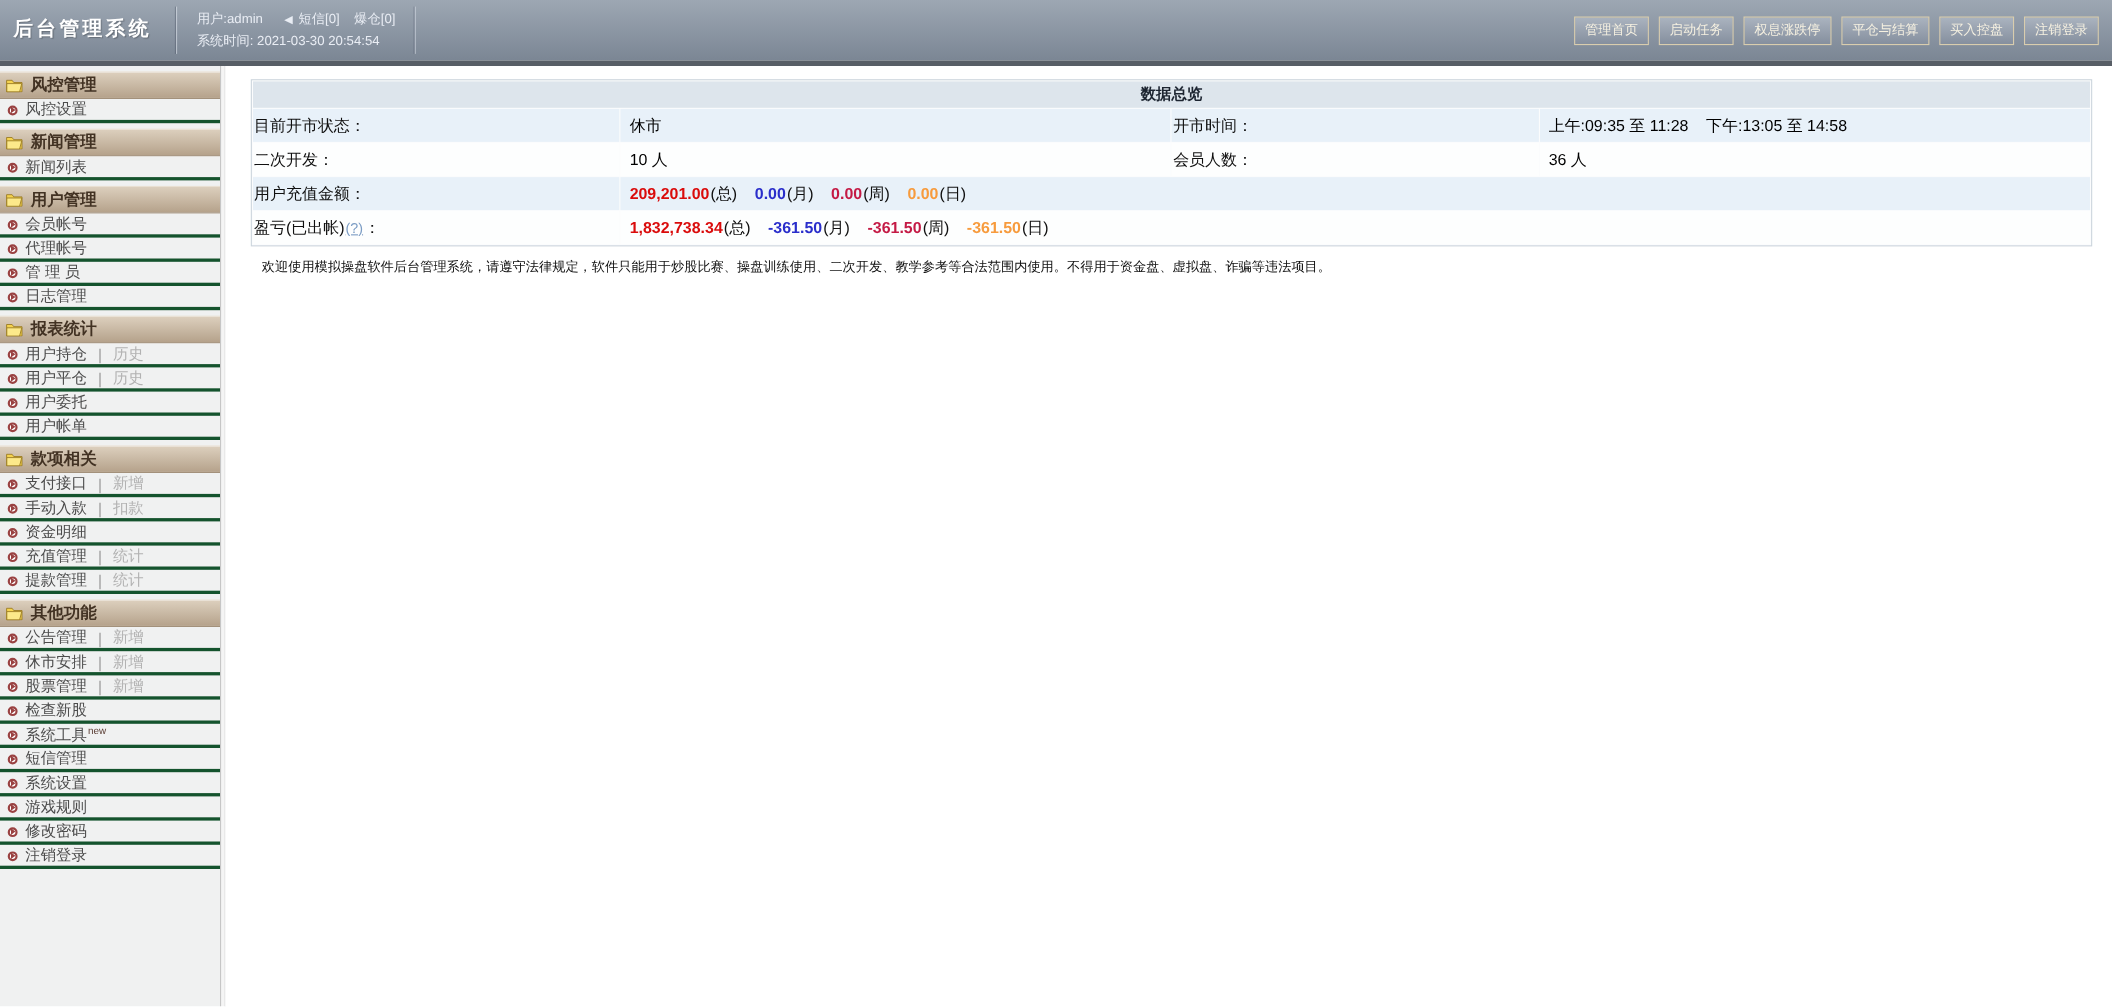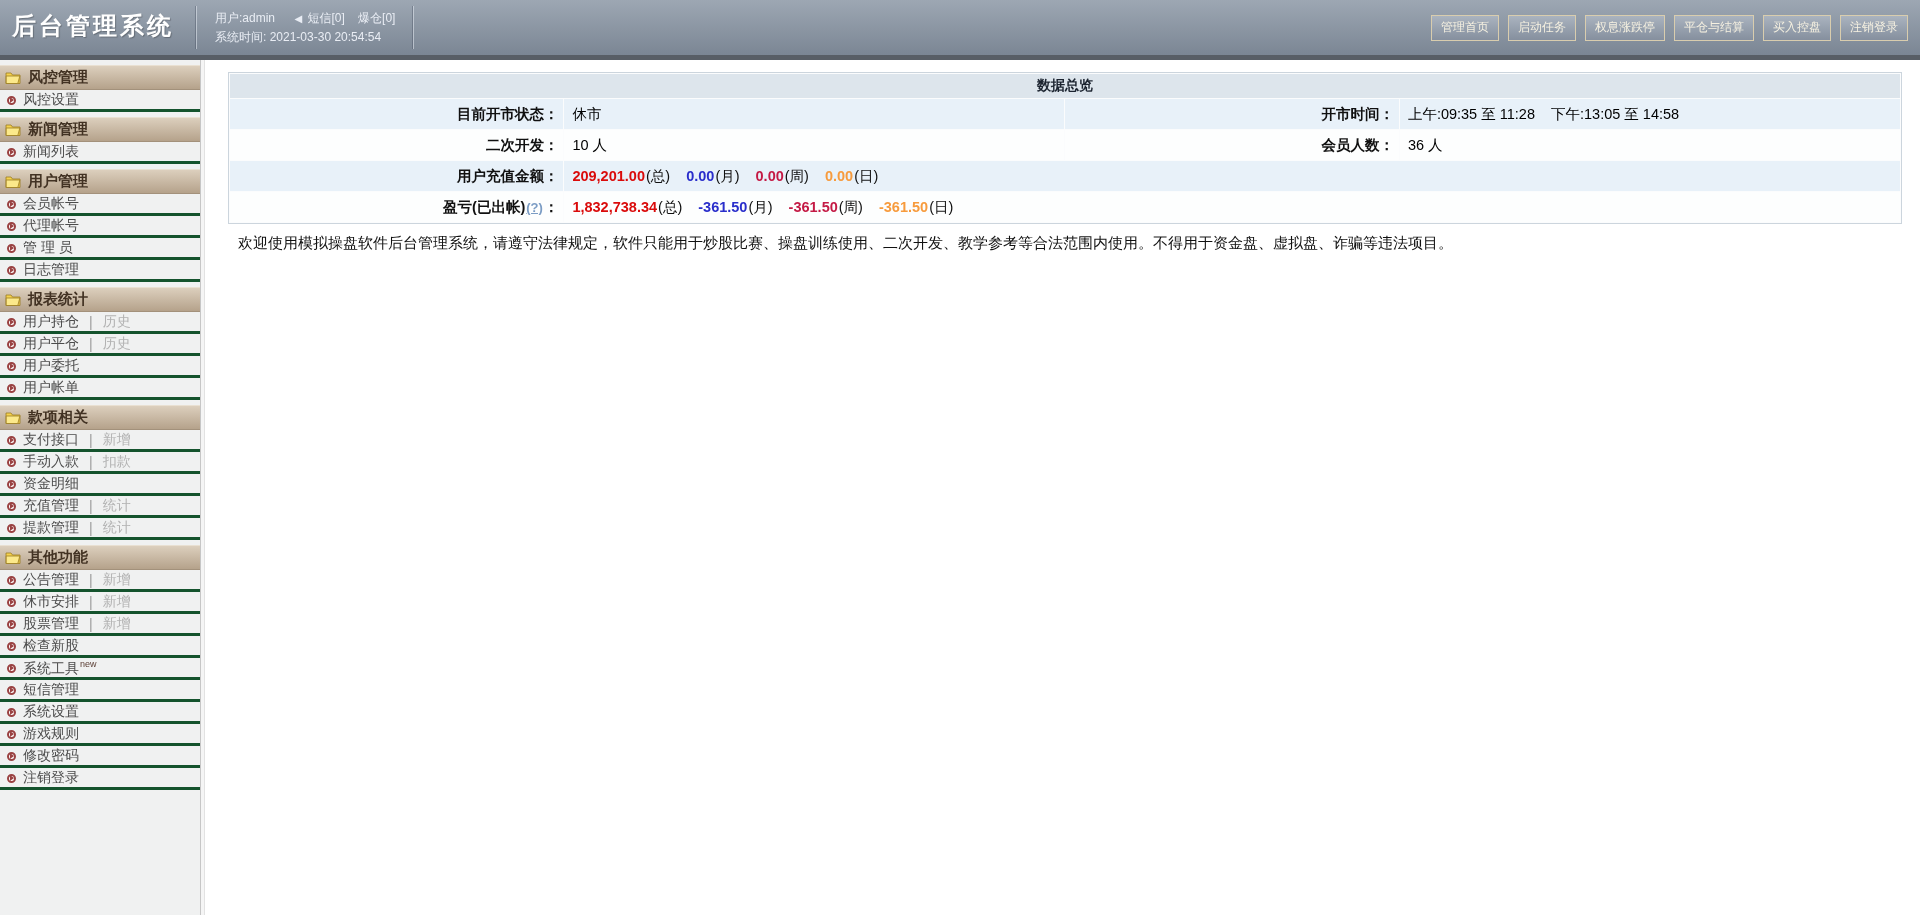--- a/index.html
+++ b/index.html
@@ -9,21 +9,21 @@
     font-family:"Liberation Sans","DejaVu Sans",sans-serif;
     background:#ffffff;
   }
   
   .header {
     height:55px; display:flex; align-items:center;
     background:linear-gradient(#9da7b3,#7b8694);
     color:#fff;
   }
   .app-title {
-    font-size:24px; font-weight:bold; letter-spacing:3px;
+    font-size:18px; font-weight:bold; letter-spacing:3px;
     padding:0 22px 4px 12px; color:#ffffff;
     text-shadow:1px 1px 1px rgba(0,0,0,.25); white-space:nowrap;
   }
   .vsep { width:1px; align-self:stretch; margin:6px 0; background:rgba(230,235,242,.55); box-shadow:-1px 0 0 rgba(60,70,85,.35); }
   .userinfo { padding:0 18px; font-size:12px; color:#e9edf4; line-height:19px; white-space:nowrap; }
   .ui-row a { color:#e9edf4; text-decoration:none; cursor:pointer; }
   .mr16 { margin-right:16px; } .mr10 { margin-right:10px; }
   .spk { font-size:10px; margin-right:2px; }
   .header-buttons { margin-left:auto; display:flex; gap:9px; padding-right:12px; }
   .hbtn {
@@ -71,28 +71,28 @@
     width:100%; border-collapse:separate; border-spacing:1px;
     background:#fbfcfd; border:1px solid #ccd5dd;
   }
   .otable th.ttl {
     height:24px; background:#dde5ec; font-size:14px; font-weight:bold;
     color:#1c2430; text-align:center;
   }
   .otable td { height:30px; font-size:14.5px; color:#101010; }
   tr.rb td { background:#e8f1f9; }
   tr.rw td { background:#fdfefe; }
-  td.lbl { text-align:right; padding-right:5px;font-weight:bold; }
+  td.lbl { text-align:left; padding-right:5px; }
   td.val { text-align:left; padding-left:8px; }
   .vgroup { margin-right:16px; white-space:nowrap; }
   .num { font-weight:bold;margin-top:36px; }
   .pnum { font-weight:normal; color:#000000; }
   .unit { color:#101010; margin-left:1px; }
   .qlink { color:#7b9cc4; text-decoration:underline; cursor:pointer; margin:0 1px; font-size:13px; }
-  .disclaimer { margin:10px 0 0 10px; font-size:15px; color:#111; }
+  .disclaimer { margin:10px 0 0 10px; font-size:12px; color:#111; }
 </style>
 </head>
 <body>
 
 <div class="header">
   <div class="app-title">后台管理系统</div>
   <div class="vsep"></div>
   <div class="userinfo">
     <div class="ui-row">
       <span class="mr16">用户:admin</span>

